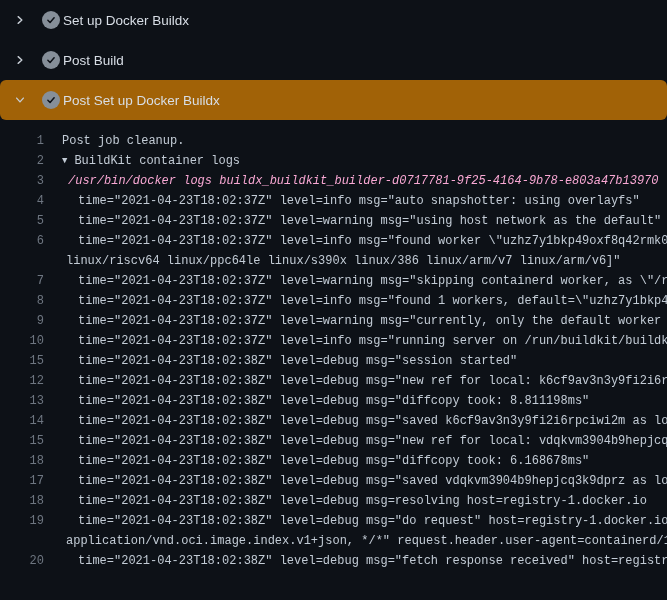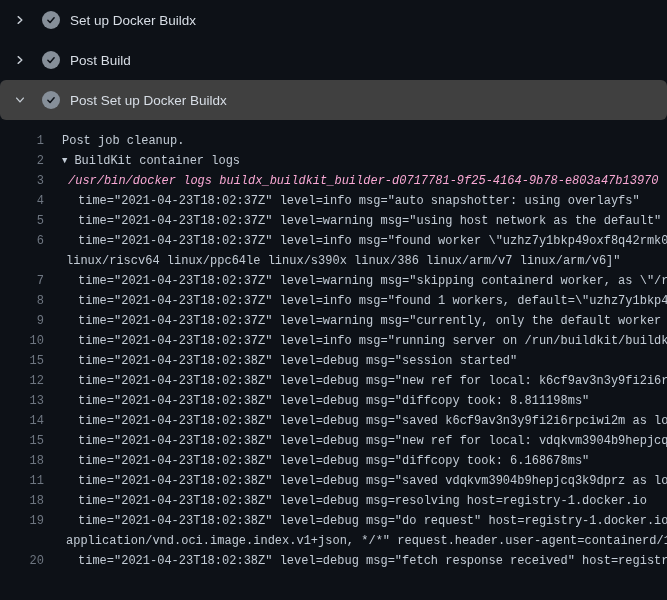--- a/index.html
+++ b/index.html
@@ -14,21 +14,21 @@
   .steps{width:100%;}
   .step-row{
     display:flex;align-items:center;
     height:40px;
     padding:0 8px 0 12px;
     box-sizing:border-box;
     cursor:pointer;
     color:#d8dee6;
   }
   .step-row.selected{
-    background:#404040;
+    background:#a16207;
     border-radius:6px;
   }
   .chev{
     width:16px;height:16px;
     display:flex;align-items:center;justify-content:center;
     color:#c6cdd5;
     flex:0 0 auto;
   }
   .chev svg{display:block;}
   .step-row.expanded .chev svg{transform:rotate(90deg);}
@@ -36,21 +36,21 @@
     width:18px;height:18px;
     margin-left:14px;
     border-radius:50%;
     background:#868f99;
     color:#0d1117;
     display:flex;align-items:center;justify-content:center;
     flex:0 0 auto;
   }
   .check svg{display:block;}
   .step-label{
-    margin-left:10px;
+    margin-left:3px;
     font-size:13.5px;
     white-space:nowrap;
   }
   
   .log{
     padding-top:11px;
     font-family:"Liberation Mono","DejaVu Sans Mono",monospace;
     font-size:12px;
     line-height:20px;
     color:#c3ccd6;
@@ -196,21 +196,21 @@
   </div>
       <div class="log-row">
     <span class="ln">15</span>
     <span class="lt ind-msg"><span>time="2021-04-23T18:02:38Z" level=debug msg="new ref for local: vdqkvm3904b9hepjcq3k</span></span>
   </div>
       <div class="log-row">
     <span class="ln">18</span>
     <span class="lt ind-msg"><span>time="2021-04-23T18:02:38Z" level=debug msg="diffcopy took: 6.168678ms"</span></span>
   </div>
       <div class="log-row">
-    <span class="ln">11</span>
+    <span class="ln">17</span>
     <span class="lt ind-msg"><span>time="2021-04-23T18:02:38Z" level=debug msg="saved vdqkvm3904b9hepjcq3k9dprz as loca</span></span>
   </div>
       <div class="log-row">
     <span class="ln">18</span>
     <span class="lt ind-msg"><span>time="2021-04-23T18:02:38Z" level=debug msg=resolving host=registry-1.docker.io</span></span>
   </div>
       <div class="log-row">
     <span class="ln">19</span>
     <span class="lt ind-msg"><span>time="2021-04-23T18:02:38Z" level=debug msg="do request" host=registry-1.docker.io r</span></span>
   </div>

